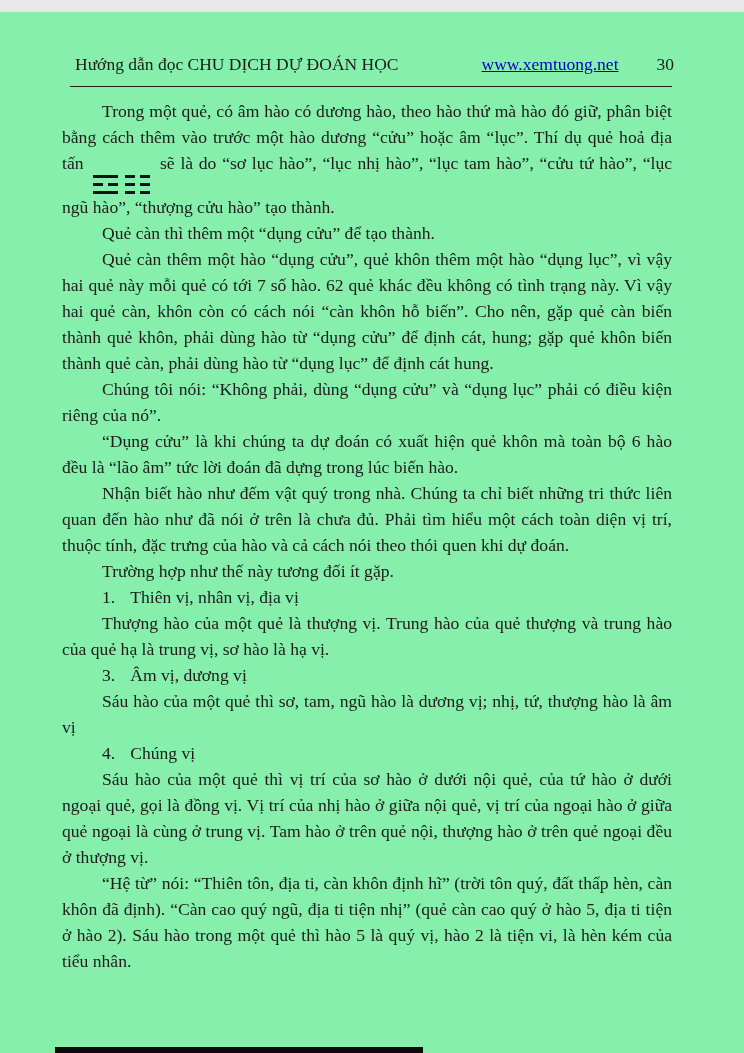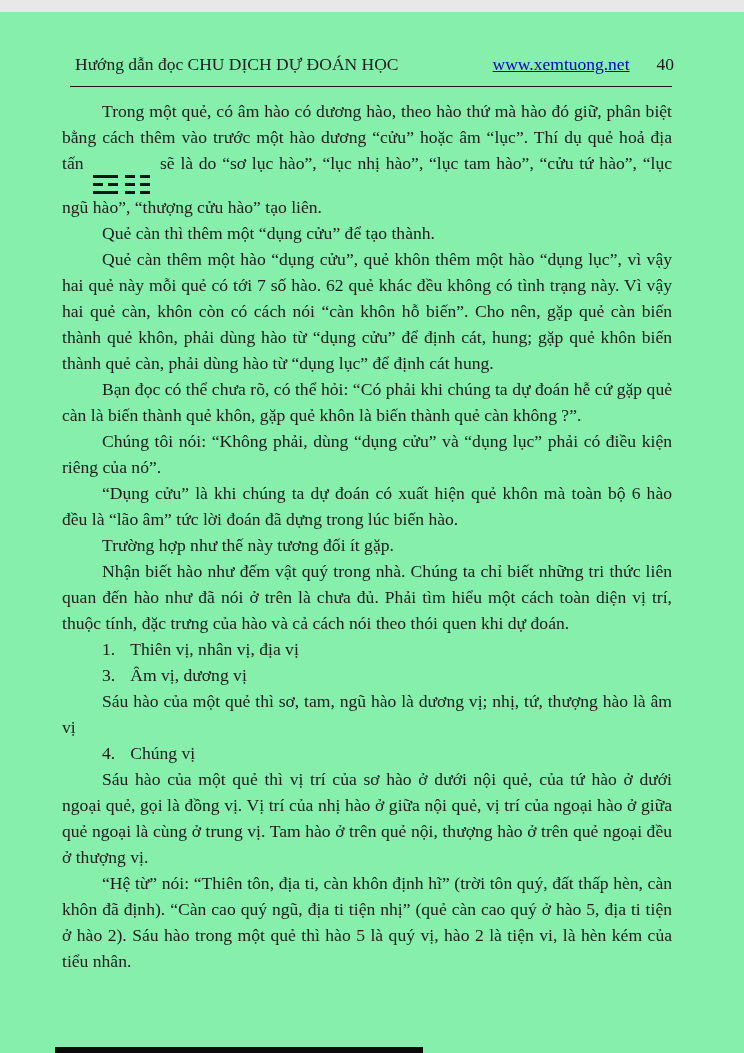--- a/index.html
+++ b/index.html
@@ -14,21 +14,21 @@
   }
   .header {
     position:absolute;
     top:42px; left:75px; right:70px;
     display:flex;
     justify-content:space-between;
     align-items:baseline;
     font-size:17.5px;
     white-space:nowrap;
   }
-  .header-right { display:flex; align-items:baseline; gap:27px; }
+  .header-right { display:flex; align-items:baseline; gap:38px; }
   .header-link { color:#0000bf; text-decoration:underline; }
   .page-number { color:#1b1b1b; }
   .header-rule {
     position:absolute;
     top:74px; left:70px; width:602px; height:0;
     border-top:1.8px solid #1c1c1c;
   }
   .content {
     position:absolute;
     top:86px; left:62px; width:610px;
@@ -59,50 +59,50 @@
 </style>
 </head>
 <body>
 
 <div class="page">
 
   <div class="header">
     <span class="header-title">Hướng dẫn đọc CHU DỊCH DỰ ĐOÁN HỌC</span>
     <span class="header-right">
       <a class="header-link" href="#">www.xemtuong.net</a>
-      <span class="page-number">40</span>
+      <span class="page-number">30</span>
     </span>
   </div>
 
   <div class="header-rule"></div>
 
   <div class="content">
     <p><span>Trong một quẻ, có âm hào có dương hào, theo hào thứ mà hào đó giữ, phân biệt bằng cách thêm vào trước một hào dương “cửu” hoặc âm “lục”. Thí dụ quẻ hoả địa tấn</span> <span class="hexagram">
           <span class="trigram">
             <span class="hx-line solid"></span>
             <span class="hx-line broken"></span>
             <span class="hx-line solid"></span>
           </span>
           <span class="trigram">
             <span class="hx-line broken"></span>
             <span class="hx-line broken"></span>
             <span class="hx-line broken"></span>
           </span>
-        </span> <span>sẽ là do “sơ lục hào”, “lục nhị hào”, “lục tam hào”, “cửu tứ hào”, “lục ngũ hào”, “thượng cửu hào” tạo liên.</span></p>
+        </span> <span>sẽ là do “sơ lục hào”, “lục nhị hào”, “lục tam hào”, “cửu tứ hào”, “lục ngũ hào”, “thượng cửu hào” tạo thành.</span></p>
 
     <p>Quẻ càn thì thêm một “dụng cửu” để tạo thành.</p>
     <p>Quẻ càn thêm một hào “dụng cửu”, quẻ khôn thêm một hào “dụng lục”, vì vậy hai quẻ này mỗi quẻ có tới 7 số hào. 62 quẻ khác đều không có tình trạng này. Vì vậy hai quẻ càn, khôn còn có cách nói “càn khôn hỗ biến”. Cho nên, gặp quẻ càn biến thành quẻ khôn, phải dùng hào từ “dụng cửu” để định cát, hung; gặp quẻ khôn biến thành quẻ càn, phải dùng hào từ “dụng lục” để định cát hung.</p>
-    <p>Bạn đọc có thể chưa rõ, có thể hỏi: “Có phải khi chúng ta dự đoán hễ cứ gặp quẻ càn là biến thành quẻ khôn, gặp quẻ khôn là biến thành quẻ càn không ?”.</p>
     <p>Chúng tôi nói: “Không phải, dùng “dụng cửu” và “dụng lục” phải có điều kiện riêng của nó”.</p>
     <p>“Dụng cửu” là khi chúng ta dự đoán có xuất hiện quẻ khôn mà toàn bộ 6 hào đều là “lão âm” tức lời đoán đã dựng trong lúc biến hào.</p>
+    <p>Nhận biết hào như đếm vật quý trong nhà. Chúng ta chỉ biết những tri thức liên quan đến hào như đã nói ở trên là chưa đủ. Phải tìm hiểu một cách toàn diện vị trí, thuộc tính, đặc trưng của hào và cả cách nói theo thói quen khi dự đoán.</p>
     <p>Trường hợp như thế này tương đối ít gặp.</p>
-    <p>Nhận biết hào như đếm vật quý trong nhà. Chúng ta chỉ biết những tri thức liên quan đến hào như đã nói ở trên là chưa đủ. Phải tìm hiểu một cách toàn diện vị trí, thuộc tính, đặc trưng của hào và cả cách nói theo thói quen khi dự đoán.</p>
 
     <p class="heading"><span class="hnum">1.</span><span class="htitle">Thiên vị, nhân vị, địa vị</span></p>
 
+    <p>Thượng hào của một quẻ là thượng vị. Trung hào của quẻ thượng và trung hào của quẻ hạ là trung vị, sơ hào là hạ vị.</p>
 
     <p class="heading"><span class="hnum">3.</span><span class="htitle">Âm vị, dương vị</span></p>
     <p>Sáu hào của một quẻ thì sơ, tam, ngũ hào là dương vị; nhị, tứ, thượng hào là âm vị</p>
 
     <p class="heading"><span class="hnum">4.</span><span class="htitle">Chúng vị</span></p>
     <p>Sáu hào của một quẻ thì vị trí của sơ hào ở dưới nội quẻ, của tứ hào ở dưới ngoại quẻ, gọi là đồng vị. Vị trí của nhị hào ở giữa nội quẻ, vị trí của ngoại hào ở giữa quẻ ngoại là cùng ở trung vị. Tam hào ở trên quẻ nội, thượng hào ở trên quẻ ngoại đều ở thượng vị.</p>
 
     <p>“Hệ từ” nói: “Thiên tôn, địa ti, càn khôn định hĩ” (trời tôn quý, đất thấp hèn, càn khôn đã định). “Càn cao quý ngũ, địa ti tiện nhị” (quẻ càn cao quý ở hào 5, địa ti tiện ở hào 2). Sáu hào trong một quẻ thì hào 5 là quý vị, hào 2 là tiện vi, là hèn kém của tiểu nhân.</p>
 
   </div>

